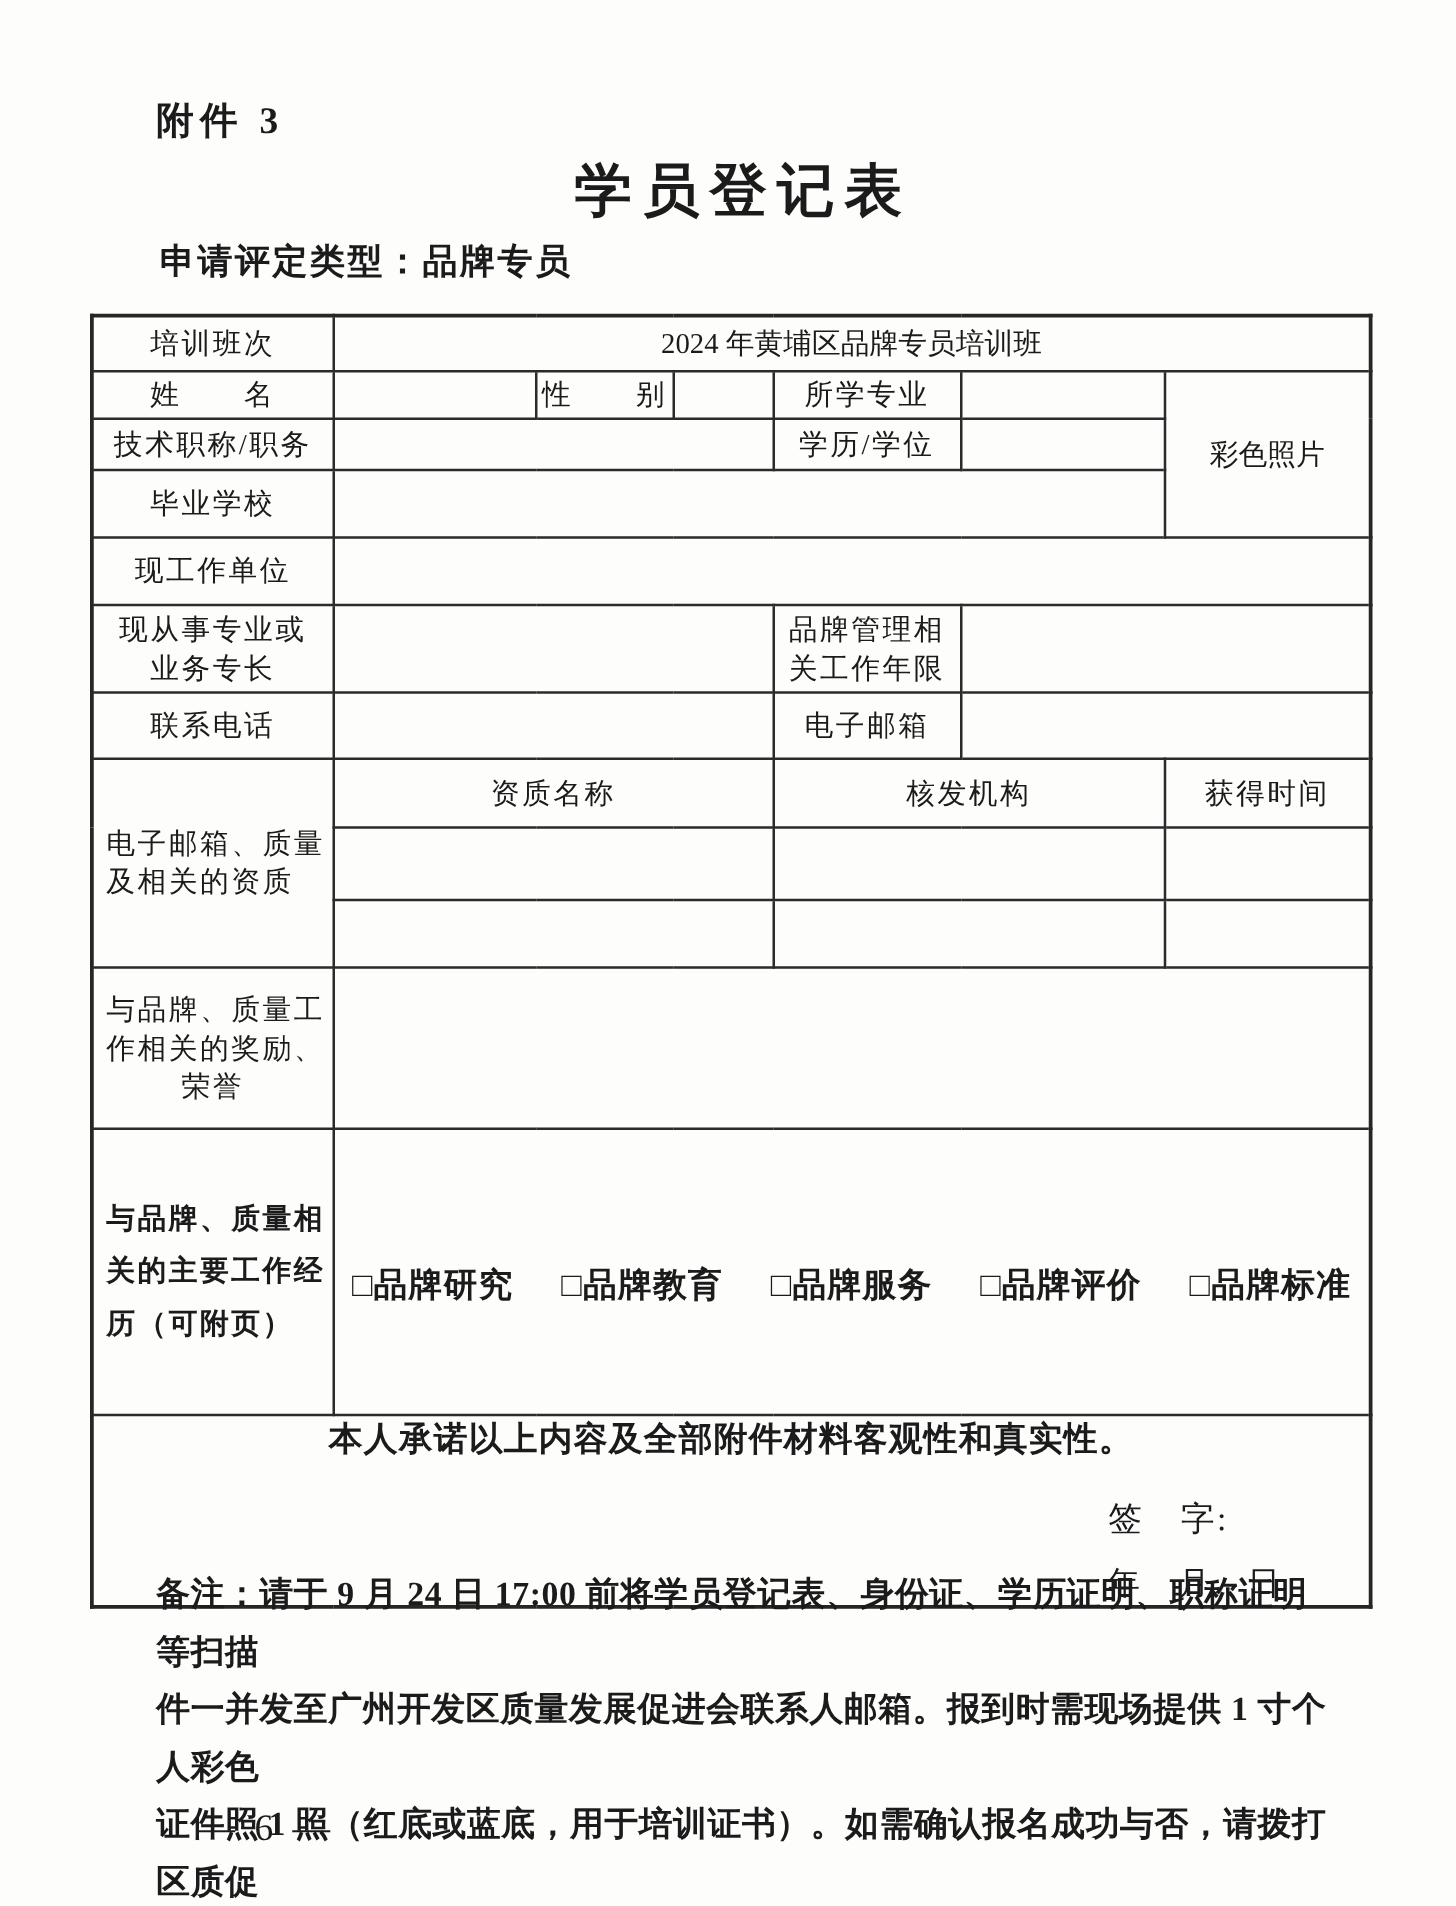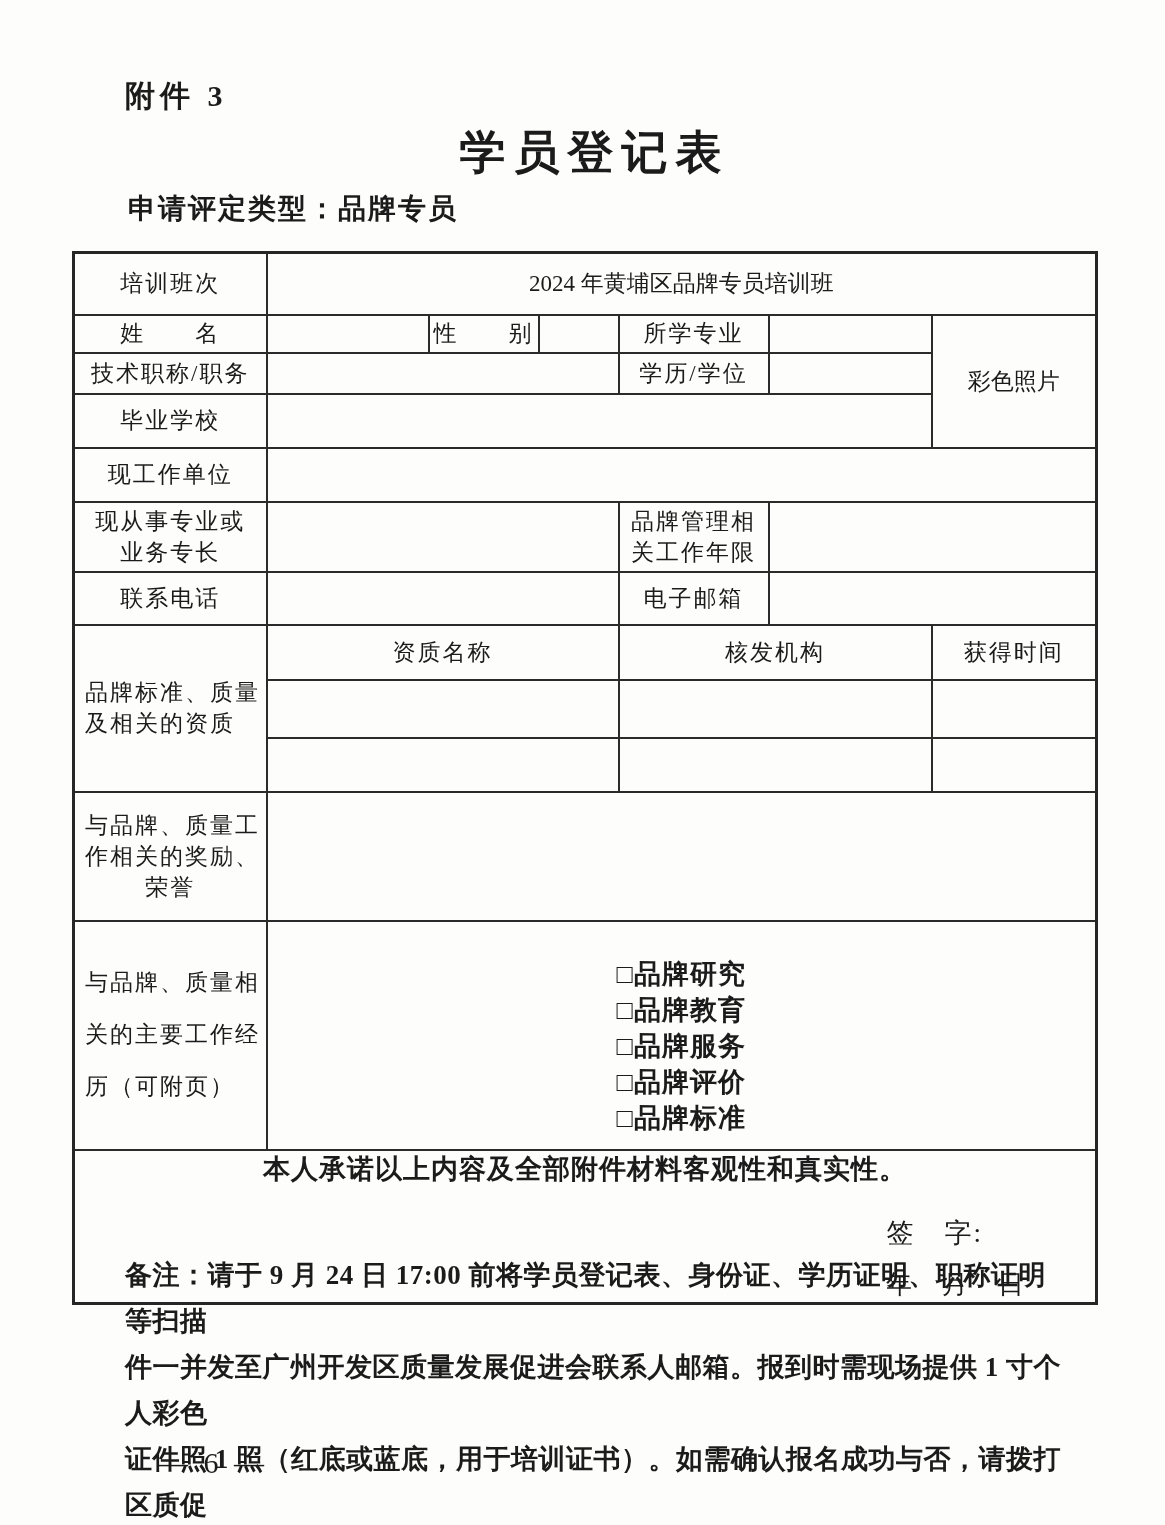--- a/index.html
+++ b/index.html
@@ -21,25 +21,25 @@
   table.form td{
     border:2px solid #2b2b2b;
     font-size:23px;text-align:center;vertical-align:middle;
     padding:0;overflow:hidden;
   }
   td.lbl{letter-spacing:2px;}
   .lbl-lines div{line-height:31px;}
   .lbl-lines .ln-left{text-align:left;padding-left:10px;}
   .lbl-lines .ln-center{text-align:center;}
 
-  td.exp-lbl div{line-height:30px;text-align:left;padding-left:10px;margin:22px 0;}
+  td.exp-lbl div{line-height:30px;text-align:left;padding-left:10px;margin:12px 0;font-weight:bold;}
   td.exp-content{vertical-align:top;}
   .checkbox-row{
     display:flex;justify-content:space-between;align-items:center;
-    padding:22px 14px 0 14px;font-size:27px;font-weight:700;letter-spacing:1px;flex-direction:column;
+    padding:22px 14px 0 14px;font-size:27px;font-weight:700;letter-spacing:1px;
   }
   td.commit{vertical-align:top;text-align:left;padding:12px 16px 6px 16px;}
   .commit-statement{font-size:27px;font-weight:700;letter-spacing:1px;}
   .sign-line{text-align:right;padding-right:112px;font-size:27px;margin-top:28px;letter-spacing:2px;}
   .date-line{text-align:right;padding-right:69px;font-size:26px;margin-top:16px;letter-spacing:2px;}
 
   .remarks{position:absolute;left:125px;top:1252px;width:940px;
     font-size:27px;font-weight:700;line-height:46px;letter-spacing:0.5px;}
   .page-number{position:absolute;left:158px;top:1446px;font-size:30px;letter-spacing:4px;}
 </style>
@@ -55,21 +55,21 @@
     <col style="width:193px">
       <col style="width:162px">
       <col style="width:110px">
     <col style="width:80px">
       <col style="width:150px">
       <col style="width:163px">
       <col style="width:165px">
   </colgroup>
 
   <tbody>
-      <tr style="height:62px">
+      <tr style="height:44px">
     <td class="lbl">培训班次</td>
     <td colspan="6">2024 年黄埔区品牌专员培训班</td>
   </tr>
 
   <tr style="height:38px">
     <td class="lbl">姓　　名</td>
     <td></td>
     <td class="lbl">性　　别</td>
     <td></td>
     <td class="lbl">所学专业</td>
@@ -109,21 +109,21 @@
 
   <tr style="height:53px">
     <td class="lbl">联系电话</td>
     <td colspan="3"></td>
     <td class="lbl">电子邮箱</td>
     <td colspan="2"></td>
   </tr>
 
   <tr style="height:55px">
     <td rowspan="3" class="lbl lbl-lines">
-      <div class="ln-left">品牌标准、质量</div>
+      <div class="ln-left">电子邮箱、质量</div>
       <div class="ln-left">及相关的资质</div>
     </td>
     <td colspan="3" class="lbl">资质名称</td>
     <td colspan="2" class="lbl">核发机构</td>
     <td class="lbl">获得时间</td>
   </tr>
 
   <tr style="height:58px">
     <td colspan="3"></td>
     <td colspan="2"></td>

